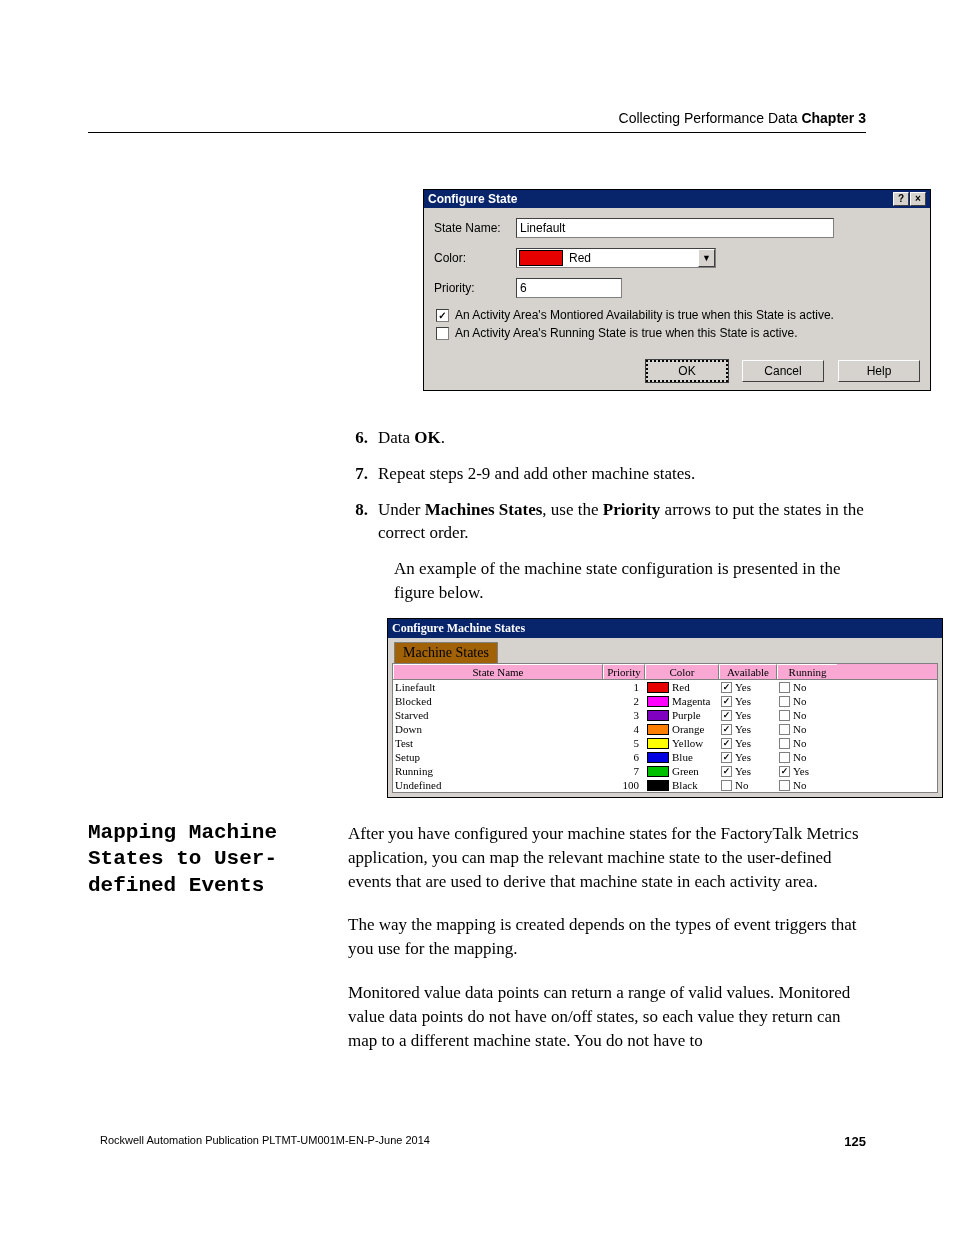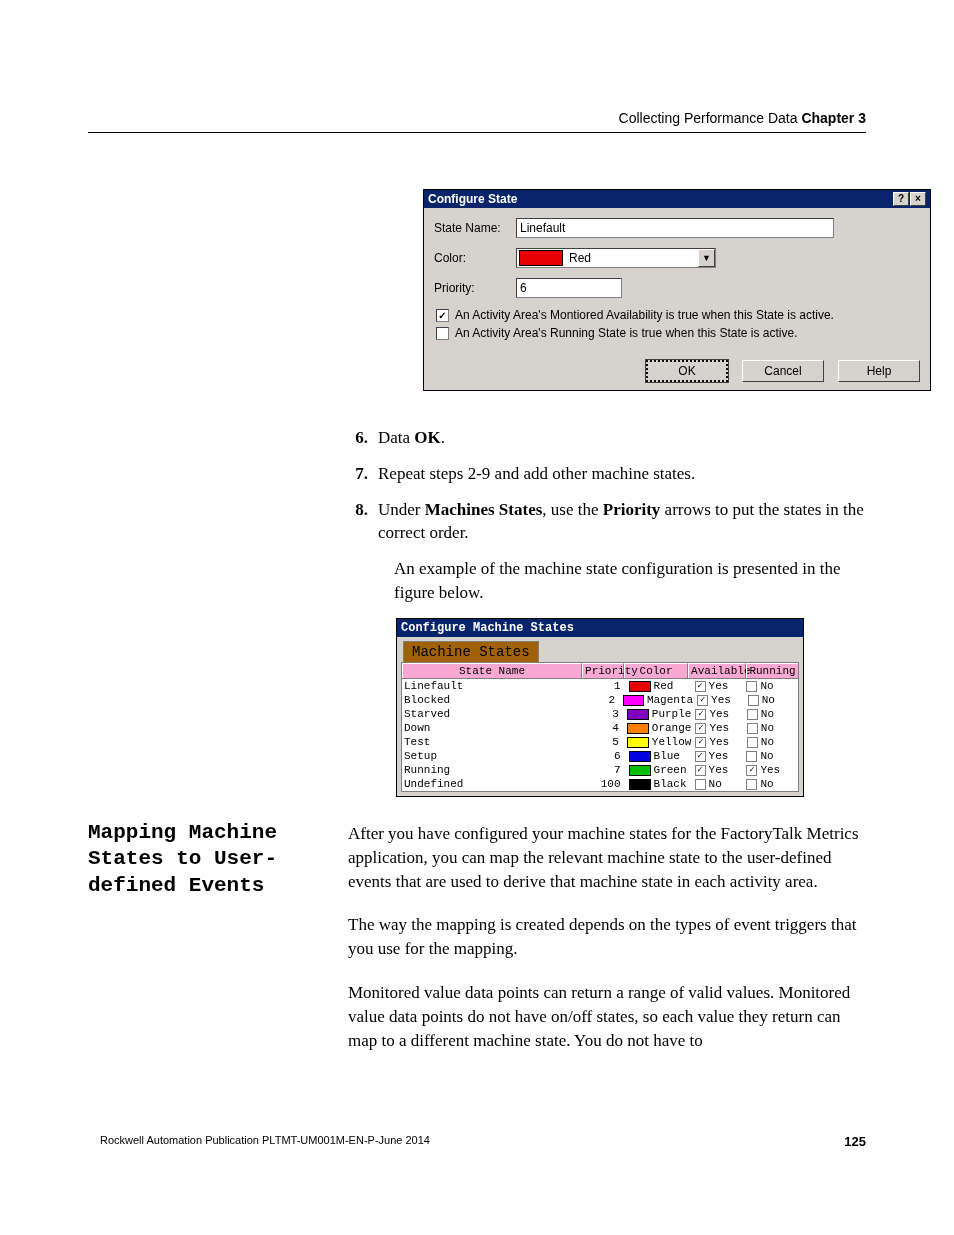--- a/index.html
+++ b/index.html
@@ -145,26 +145,26 @@
   }
   .step { display: flex; margin-bottom: 12px; }
   .step-num { width: 30px; font-weight: bold; text-align: right; padding-right: 10px; }
   .step-body { flex: 1; }
   .step-body .bold { font-weight: bold; }
   .para { margin-top: 8px; margin-bottom: 12px; padding-left: 46px; }
 
   
   .dialog2 {
     position: absolute;
-    left: 396px;
+    left: 387px;
     top: 618px;
-    width: 408px;
+    width: 556px;
     background: #d6d3ce;
     border: 1px solid #000;
-    font-family: Liberation Mono, monospace;
+    font-family: Liberation Serif, serif;
     font-size: 11px;
   }
   .tab-strip { padding: 4px 6px 0 6px; }
   .tab {
     display: inline-block;
     background: #a16207;
     border: 1px solid #808080;
     border-bottom: none;
     padding: 2px 8px;
     font-size: 14px;

